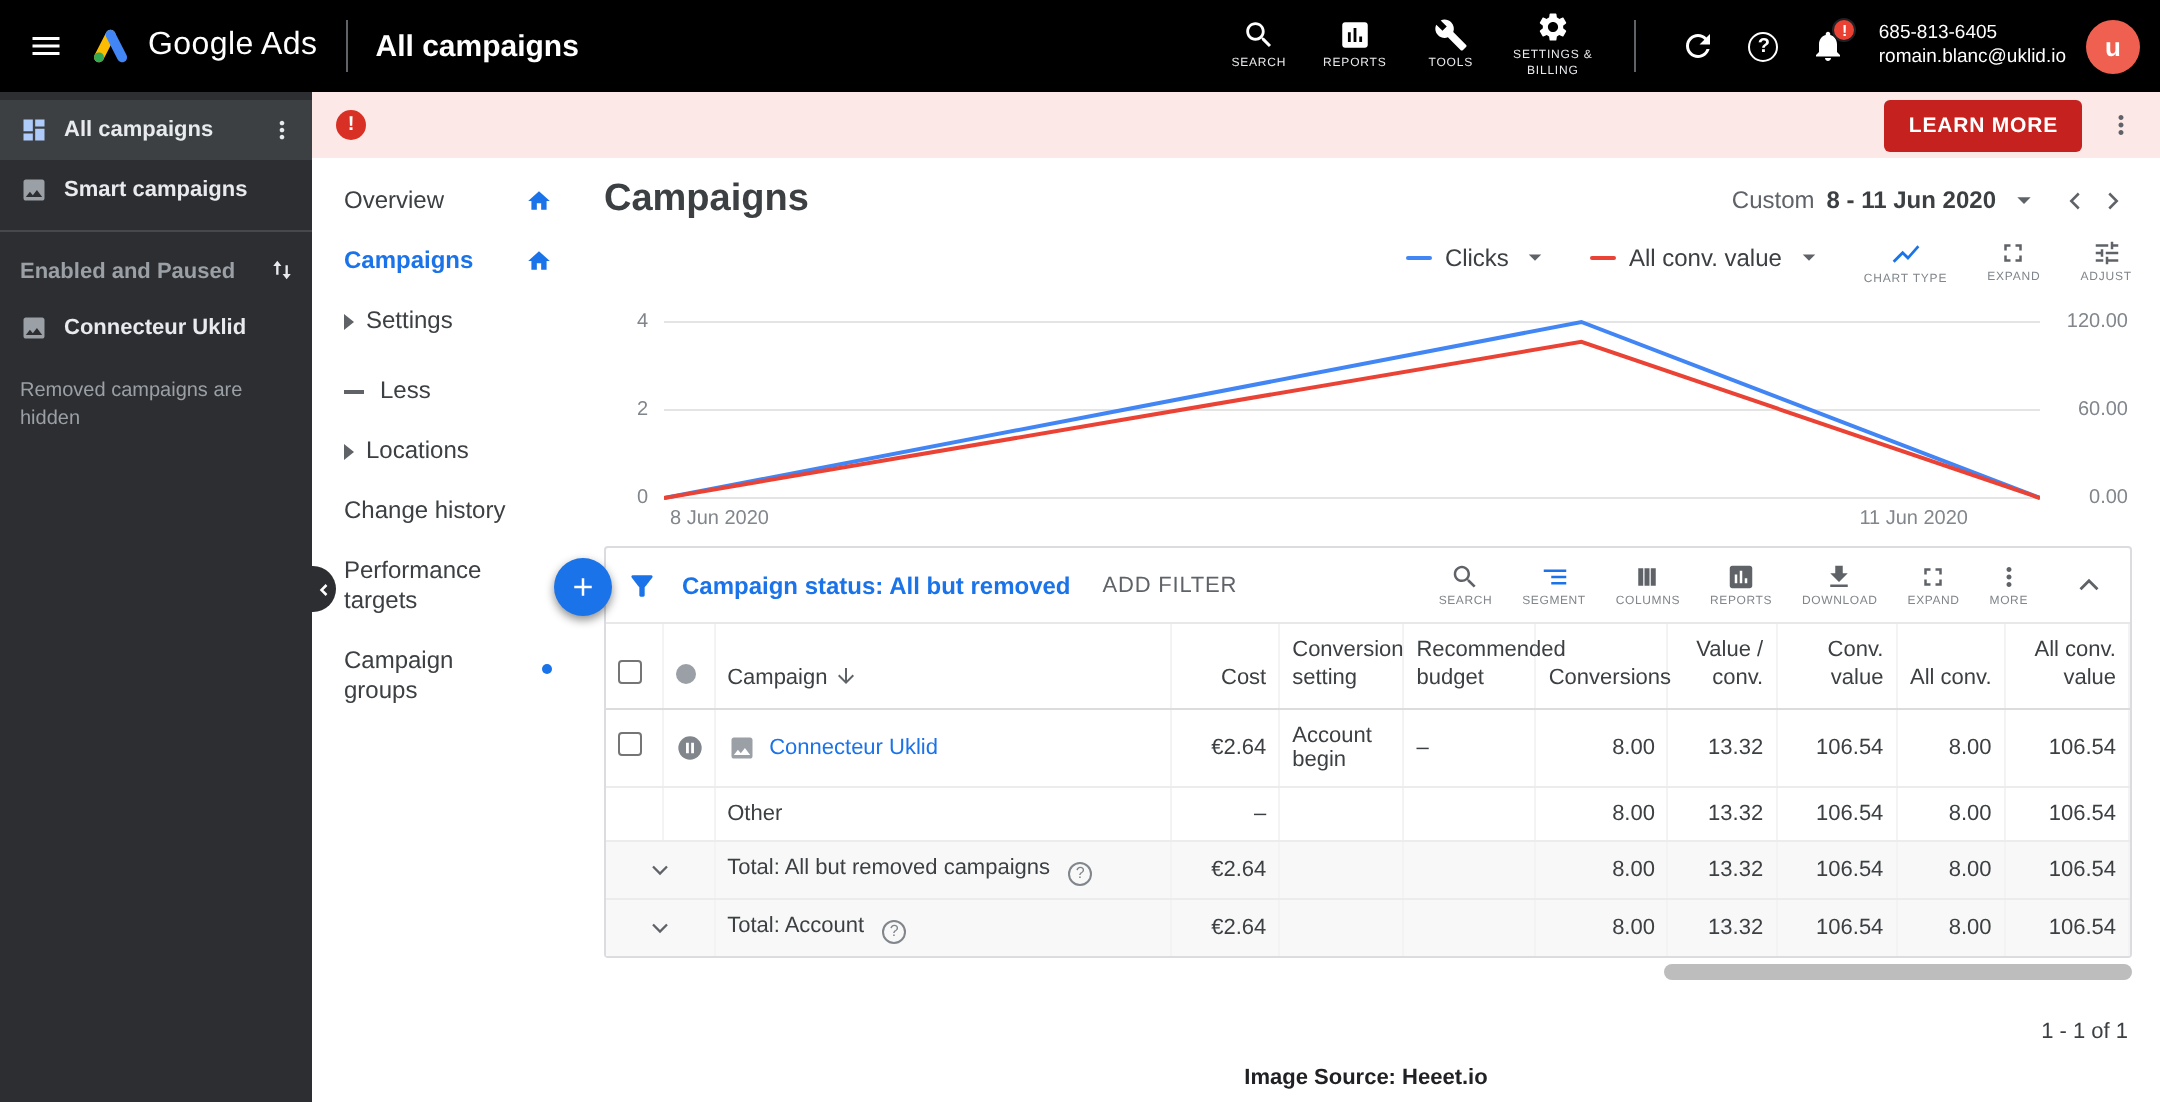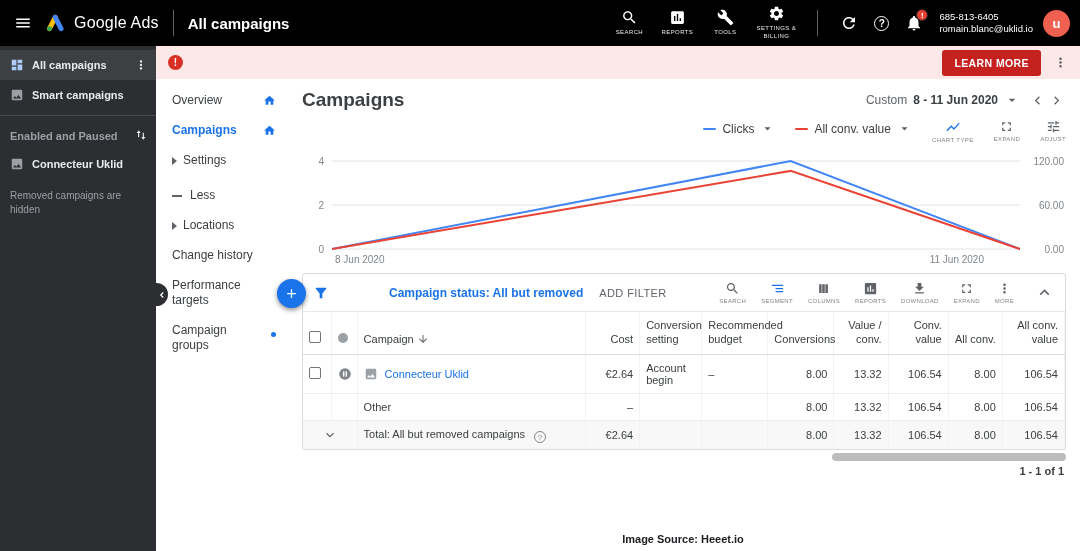--- a/index.html
+++ b/index.html
@@ -86,21 +86,21 @@
   .y-right { width:46px; position:relative; }
   .y-right span { position:absolute; right:2px; transform:translateY(-50%); font-size:10px; color:#80868b; }
   .plot { flex:1; position:relative; }
   .plot svg { width:100%; height:96px; }
   .grid { stroke:#e4e4e4; stroke-width:1; vector-effect:non-scaling-stroke; }
   .x-labels { position:absolute; top:100%; left:0; right:0; display:flex; justify-content:space-between; padding:3px 36px 0 3px; font-size:10px; color:#80868b; }
 
   
   .table-card { border:1px solid #dadce0; border-radius:2px; background:#fff; }
   .filter-bar { height:38px; display:flex; align-items:center; padding:0 12px 0 10px; gap:12px; border-bottom:1px solid #e8e8e8; }
-  .filter-status { font-size:12px; color:#1a73e8; font-weight:700; cursor:pointer; white-space:nowrap;margin-left:48px; }
+  .filter-status { font-size:12px; color:#1a73e8; font-weight:700; cursor:pointer; white-space:nowrap; }
   .add-filter { font-size:11px; font-weight:400; letter-spacing:.4px; color:#5f6368; cursor:pointer; margin-left:4px; }
   .filter-tools { margin-left:auto; display:flex; align-items:flex-start; gap:15px; }
   .tool-btn { display:flex; flex-direction:column; align-items:center; gap:2px; color:#5f6368; cursor:pointer; }
   .tool-btn .t-label { font-size:6px; letter-spacing:.3px; color:#80868b; white-space:nowrap; }
   .collapse-chart { color:#5f6368; cursor:pointer; margin-left:10px; align-self:center; }
 
   table { width:100%; border-collapse:collapse; table-layout:fixed; font-size:11px; color:#3c4043; }
   th, td { padding:7px 6px; border-bottom:1px solid #ececec; border-right:1px solid #f3f3f3; vertical-align:middle; }
   th { font-weight:400; color:#3c4043; text-align:right; vertical-align:bottom; line-height:1.25; border-bottom:1px solid #dcdcdc; }
   th.lft, td.lft { text-align:left; }
@@ -111,21 +111,21 @@
   .hdr-dot { display:inline-block; width:10px; height:10px; border-radius:50%; background:#9aa0a6; }
   .camp-cell { display:flex; align-items:center; gap:7px; }
   .camp-link { color:#1a73e8; cursor:pointer; white-space:nowrap; overflow:hidden; text-overflow:ellipsis; }
   .muted-cell { color:#3c4043; }
   .help-q { display:inline-flex; width:12px; height:12px; border:1px solid #80868b; border-radius:50%; color:#80868b; font-size:8px; align-items:center; justify-content:center; margin-left:6px; transform:translateY(2px); cursor:pointer; }
   .chev-cell { text-align:center; color:#5f6368; cursor:pointer; }
   .total-label { white-space:nowrap; overflow:hidden; }
 
   .hscroll { height:8px; margin-top:3px; display:flex; }
   .hscroll .thumb { margin-left:auto; width:234px; height:8px; background:#bdbdbd; border-radius:4px; cursor:pointer; }
-  .pagination { text-align:right; font-size:11px; color:#3c4043; margin-top:4px; padding-right:2px;font-weight:bold; }
+  .pagination { text-align:right; font-size:11px; color:#3c4043; margin-top:20px; padding-right:2px; }
   .source { position:absolute; left:50%; bottom:6px; transform:translateX(-50%); font-size:11px; font-weight:700; color:#202124; white-space:nowrap; }
 </style>
 </head>
 <body>
 
 <div class="app">
 
   <header class="topbar">
     <button class="icon-btn">
       <svg width="18" height="18" viewBox="0 0 24 24" fill="currentColor">
@@ -510,20 +510,39 @@
                   </td>
                   <td class="num">€2.64</td>
                   <td class="lft"></td>
                   <td class="lft"></td>
                   <td class="num">8.00</td>
                   <td class="num">13.32</td>
                   <td class="num">106.54</td>
                   <td class="num">8.00</td>
                   <td class="num">106.54</td>
                 </tr>
+                <tr class="total-row">
+                  <td colspan="2" class="chev-cell">
+                    <svg style="margin:0 auto" width="14" height="14" viewBox="0 0 24 24" fill="none" stroke="currentColor" stroke-width="2">
+                        <path d="M6 9l6 6 6-6"></path>
+                      </svg>
+                  </td>
+                  <td class="lft total-label">
+                    <span>Total: Account</span>
+                    <span class="help-q">?</span>
+                  </td>
+                  <td class="num">€2.64</td>
+                  <td class="lft"></td>
+                  <td class="lft"></td>
+                  <td class="num">8.00</td>
+                  <td class="num">13.32</td>
+                  <td class="num">106.54</td>
+                  <td class="num">8.00</td>
+                  <td class="num">106.54</td>
+                </tr>
               </tbody>
             </table>
           </div>
 
           <div class="hscroll">
               <div class="thumb"></div>
             </div>
           <div class="pagination">1 - 1 of 1</div>
           <div class="source">Image Source: Heeet.io</div>
         </main>

